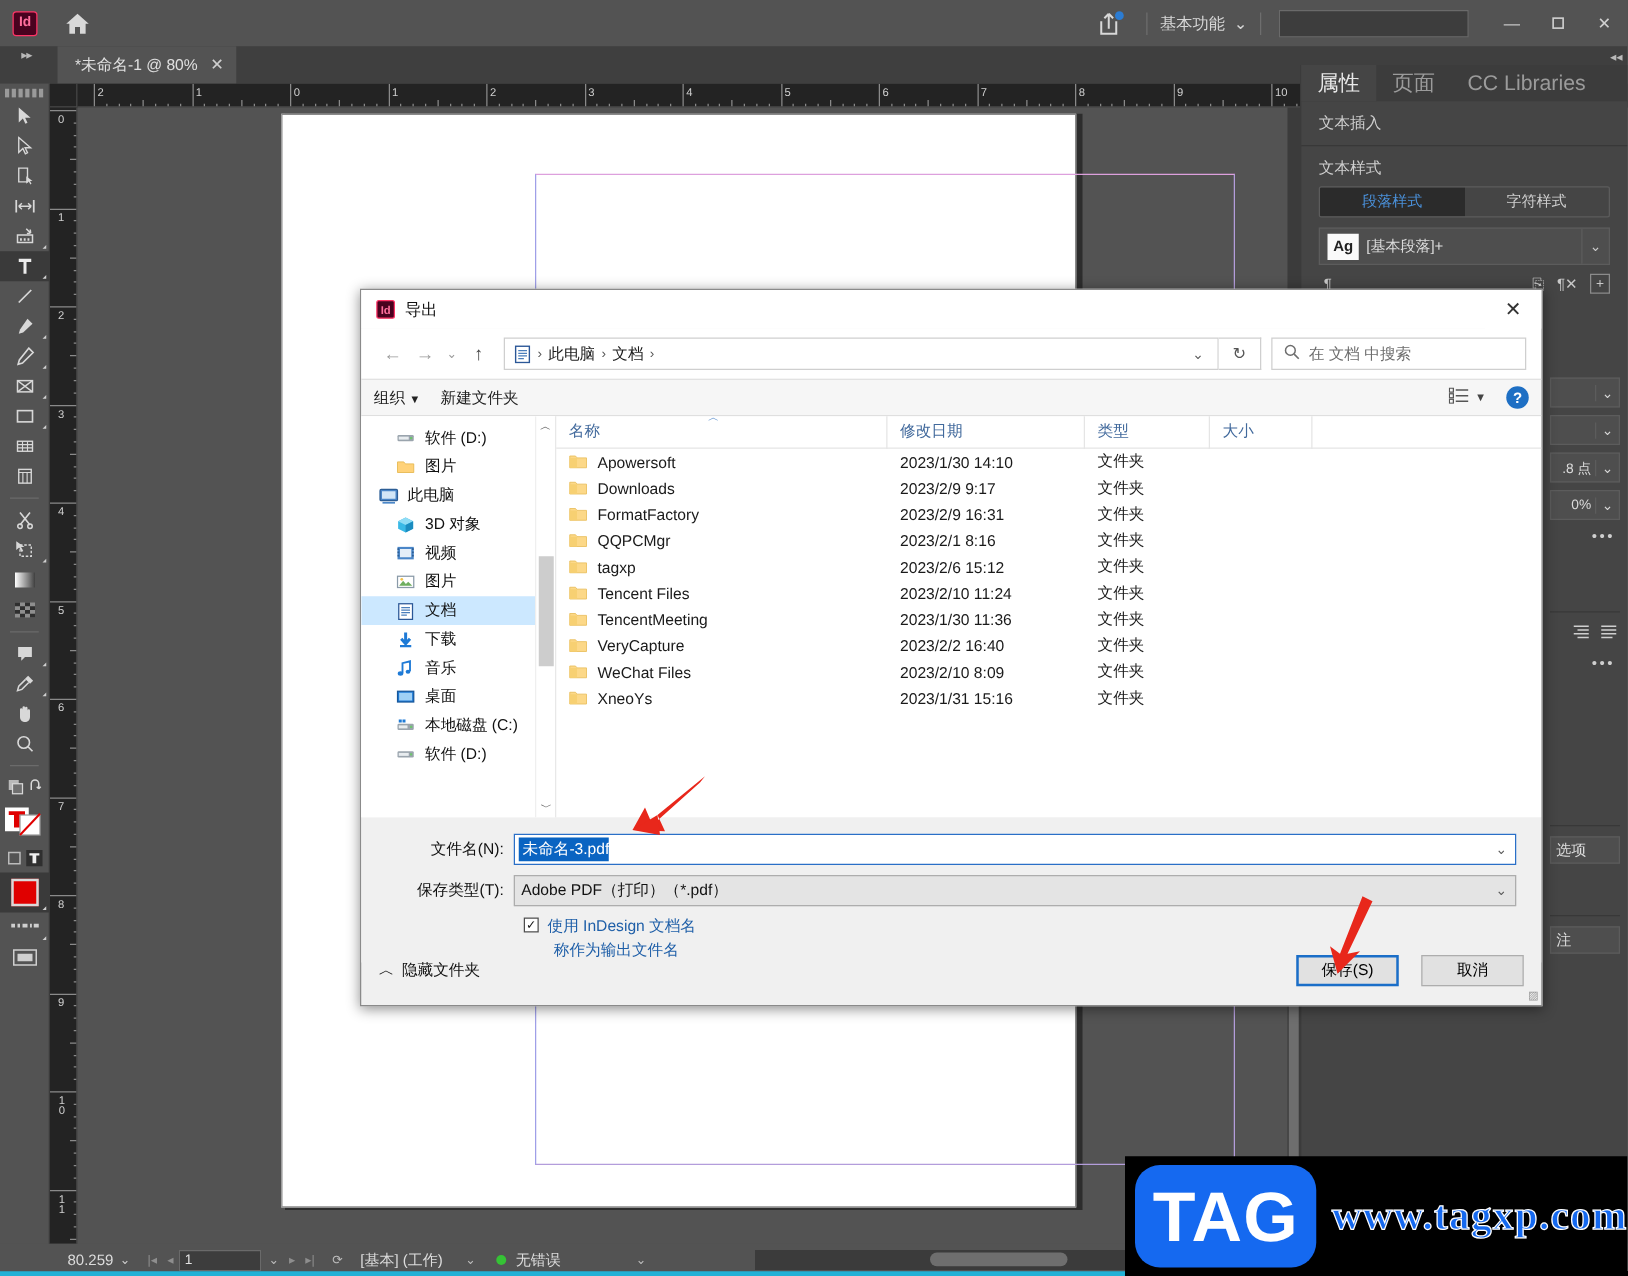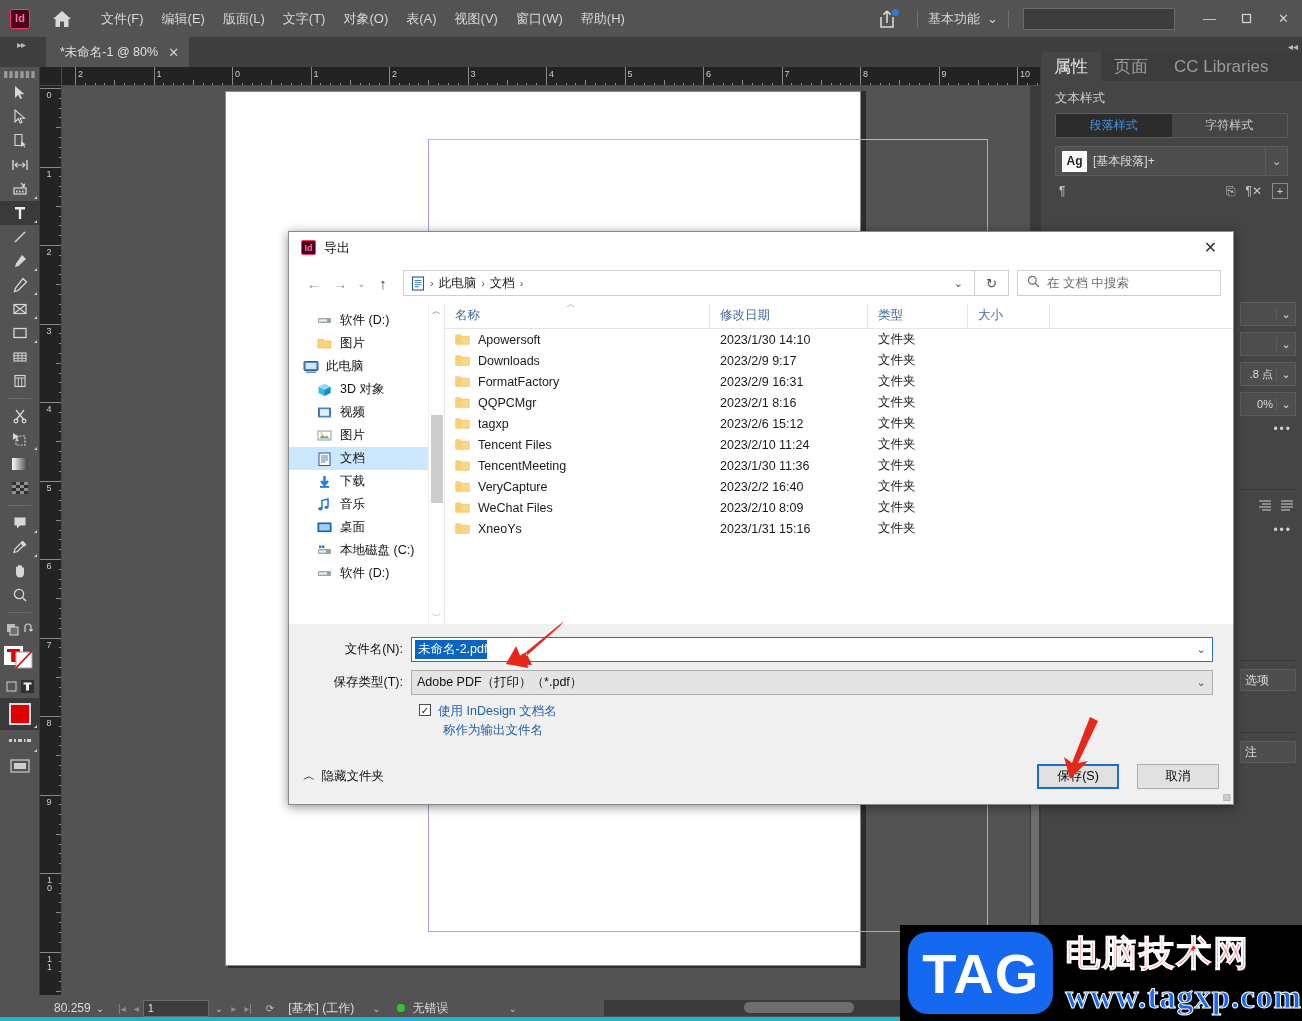--- a/index.html
+++ b/index.html
@@ -305,31 +305,20 @@
 <body>
 
 <div class="app">
 
   <div class="menubar">
     <div class="id-logo">Id</div>
     <div class="home-icon">
       <svg width="24" height="24" viewBox="0 0 24 24">
           <path d="M12 4 L21 12 L18.5 12 L18.5 20 L14 20 L14 14.5 L10 14.5 L10 20 L5.5 20 L5.5 12 L3 12 Z" fill="#d8d8d8"></path>
         </svg>
-    </div>
-    <div class="menu-items">
-      <div>文件(F)</div>
-      <div>编辑(E)</div>
-      <div>版面(L)</div>
-      <div>文字(T)</div>
-      <div>对象(O)</div>
-      <div>表(A)</div>
-      <div>视图(V)</div>
-      <div>窗口(W)</div>
-      <div>帮助(H)</div>
     </div>
     <div class="mb-right">
       <div class="share-btn">
         <svg width="28" height="26" viewBox="0 0 28 26">
             <path d="M8 11 L8 21 L20 21 L20 11" fill="none" stroke="#d8d8d8" stroke-width="1.6"></path>
             <path d="M14 17 L14 5 M14 5 L10.5 8.6 M14 5 L17.5 8.6" fill="none" stroke="#d8d8d8" stroke-width="1.6"></path>
           </svg>
         <div class="blue-dot"></div>
       </div>
       <div class="vsep"></div>
@@ -776,20 +765,21 @@
     <div class="thumb"></div>
   </div>
 
   <div class="rightdock">
     <div class="rd-collapse">◂◂</div>
     <div class="rd-tabs">
       <div class="rd-tab active">属性</div>
       <div class="rd-tab">页面</div>
       <div class="rd-tab">CC Libraries</div>
     </div>
+    <div class="rd-sec">文本插入</div>
     <div style="padding:9px 14px 0 14px;font-size:12.5px;color:#cfcfcf;">文本样式</div>
     <div class="seg">
       <div class="on">段落样式</div>
       <div>字符样式</div>
     </div>
     <div class="styledrop">
       <div class="ag">Ag</div>
       <div class="nm">[基本段落]+</div>
       <div class="cv">⌄</div>
     </div>
@@ -902,20 +892,37 @@
         <span>
           <svg width="13" height="13" viewBox="0 0 13 13">
               <circle cx="5.3" cy="5.3" r="3.9" fill="none" stroke="#6d6d6d" stroke-width="1.2"></circle>
               <path d="M8.3 8.3 L12 12" stroke="#6d6d6d" stroke-width="1.3"></path>
             </svg>
         </span>
         <span>在 文档 中搜索</span>
       </div>
     </div>
 
+    <div class="cmdbar">
+      <span><span>组织</span> <span style="font-size:9px">▼</span></span>
+      <span>新建文件夹</span>
+      <span class="sp"></span>
+      <span style="display:flex;align-items:center;gap:5px">
+        <span>
+          <svg width="16" height="13" viewBox="0 0 16 13">
+              <rect x="0.5" y="0.5" width="3.2" height="3.2" fill="none" stroke="#555" stroke-width="1"></rect>
+              <rect x="0.5" y="5" width="3.2" height="3.2" fill="none" stroke="#555" stroke-width="1"></rect>
+              <rect x="0.5" y="9.4" width="3.2" height="3.2" fill="none" stroke="#555" stroke-width="1"></rect>
+              <path d="M5.6 2h10 M5.6 6.6h10 M5.6 11h10" stroke="#555" stroke-width="1.1"></path>
+            </svg>
+        </span>
+        <span style="font-size:9px;color:#444">▼</span>
+      </span>
+      <span class="help-circle">?</span>
+    </div>
 
     <div class="body-area">
       <div class="navpane" id="navpane">
         <div class="nav-scroll">
           <div class="up">︿</div>
           <div class="thumb"></div>
           <div class="dn">﹀</div>
         </div>
       <div class="nav-item">
             <span style="display: flex; align-items: center; width: 16px;">
@@ -1187,21 +1194,21 @@
               <div class="fsize"></div>
             </div>
           </div>
       </div>
     </div>
 
     <div class="formarea">
       <div class="formrow">
         <div class="formlabel">文件名(N):</div>
         <div class="fninput">
-          <span class="sel">未命名-2.pdf</span>
+          <span class="sel">未命名-3.pdf</span>
           <span class="caret">⌄</span>
         </div>
       </div>
       <div class="formrow">
         <div class="formlabel">保存类型(T):</div>
         <div class="typeinput">
           <span>Adobe PDF（打印）（*.pdf）</span>
           <span class="caret">⌄</span>
         </div>
       </div>
@@ -1230,18 +1237,17 @@
     <path d="M150 8 L112 42 L106 28 L96 46 L122 47 L116 34 L154 3 Z" fill="#e8271b"></path>
     <path d="M96 46 L118 50 L116 34 Z" fill="#e8271b"></path>
   </svg>
   <svg class="arrow" style="left:1048px;top:715px;" width="70" height="68" viewBox="0 0 70 68">
     <path d="M42 2 L50 6 L30 48 L40 46 L22 64 L16 42 L24 48 Z" fill="#e8271b"></path>
   </svg>
 
   <div class="watermark">
     <div class="tagbadge">TAG</div>
     <div class="wm-right">
-      <div class="wm-cn">电脑技术网</div>
       <div class="wm-url">www.tagxp.com</div>
     </div>
   </div>
 
 </div>
 
 </body></html>

